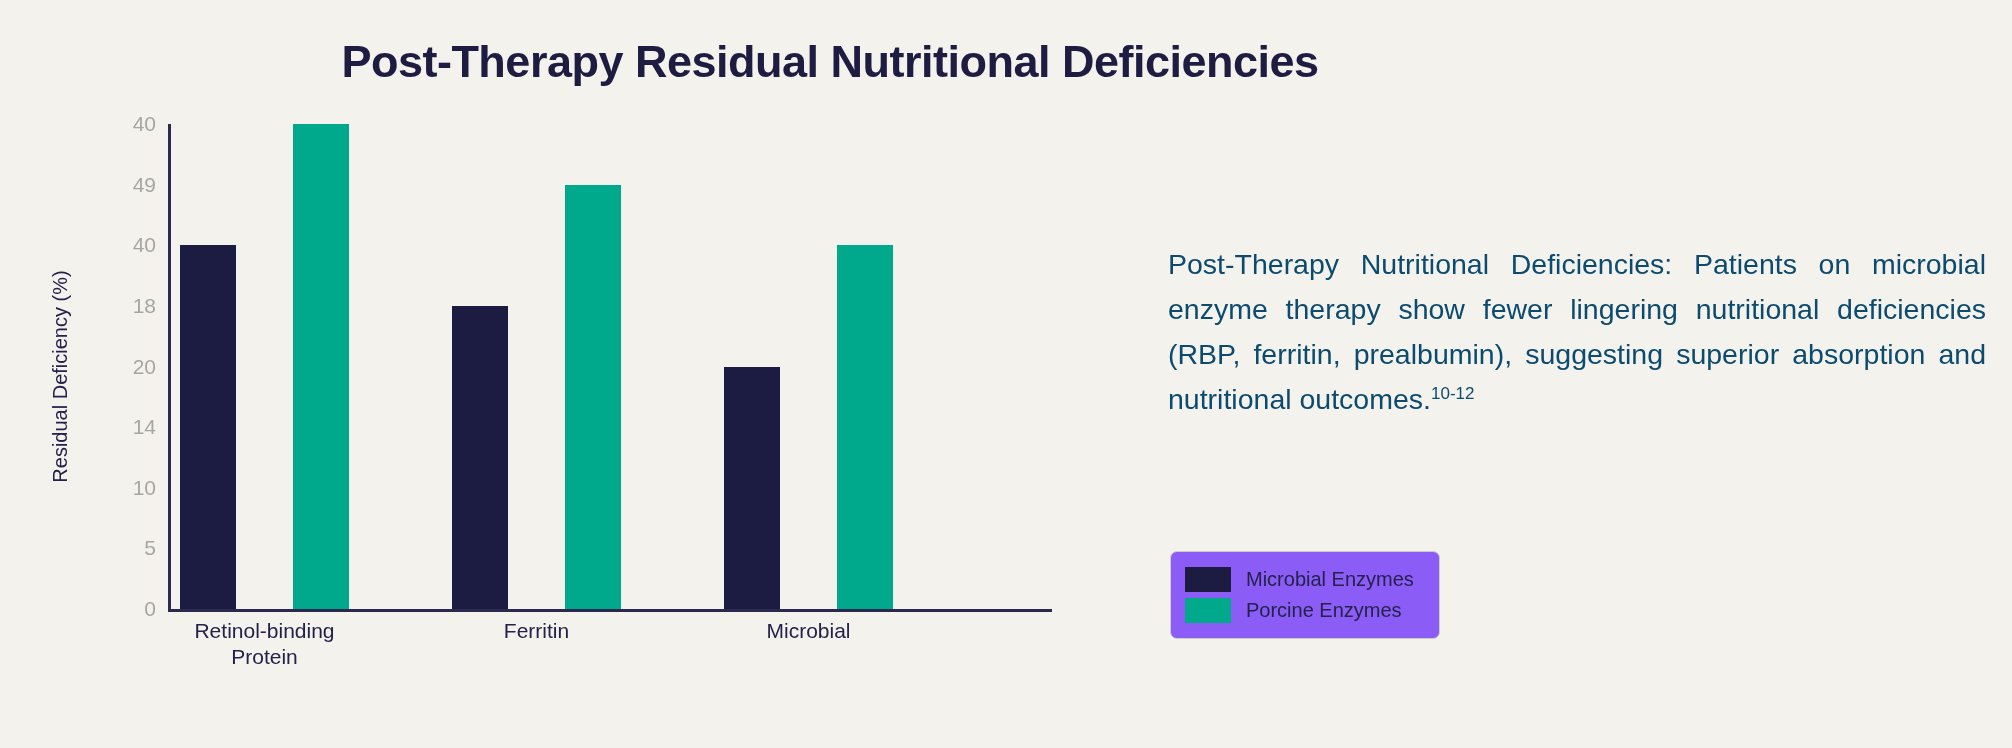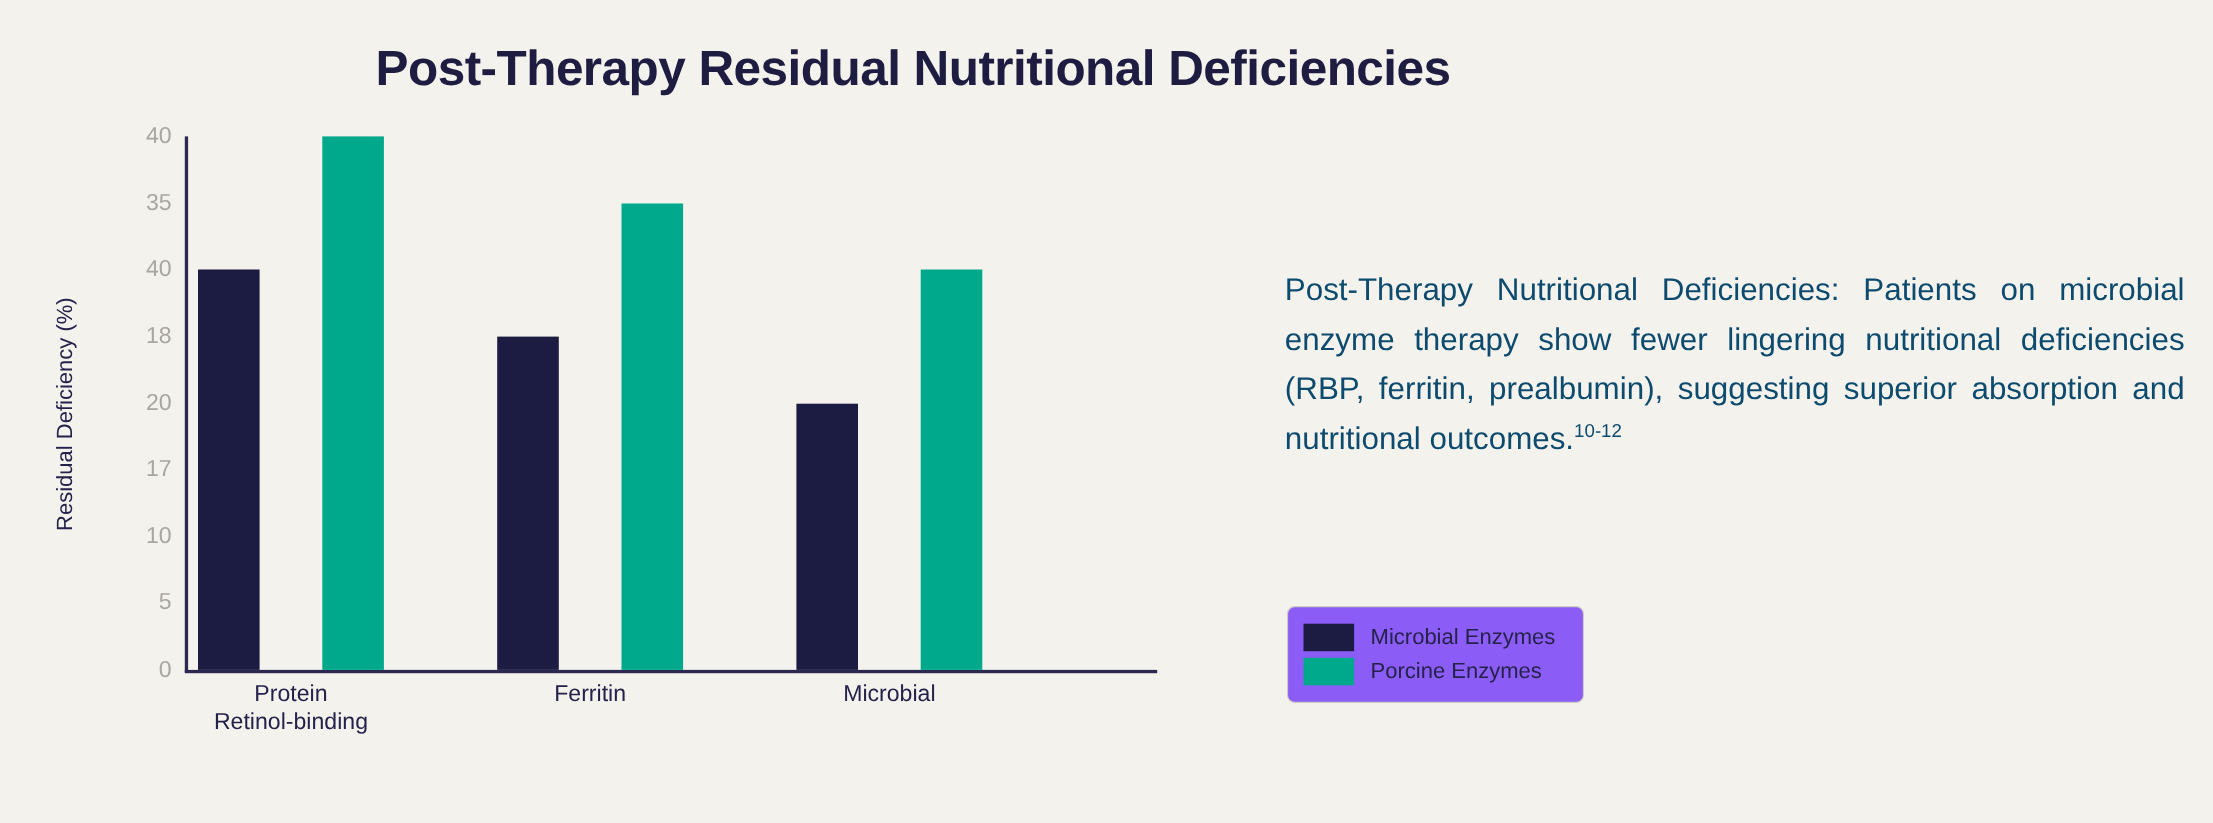--- a/index.html
+++ b/index.html
@@ -176,25 +176,25 @@
   <div id="chart-title">Post-Therapy Residual Nutritional Deficiencies</div>
 
   <div id="chart-figure">
 
     <div id="y-axis-title">Residual Deficiency (%)</div>
 
     <div id="ytick-layer">
         <div class="ytick" style="top: 485px;">0</div>
         <div class="ytick" style="top: 424.375px;">5</div>
         <div class="ytick" style="top: 363.75px;">10</div>
-        <div class="ytick" style="top: 303.125px;">17</div>
+        <div class="ytick" style="top: 303.125px;">14</div>
         <div class="ytick" style="top: 242.5px;">20</div>
         <div class="ytick" style="top: 181.875px;">18</div>
         <div class="ytick" style="top: 121.25px;">40</div>
-        <div class="ytick" style="top: 60.625px;">35</div>
+        <div class="ytick" style="top: 60.625px;">49</div>
         <div class="ytick" style="top: 0px;">40</div>
       </div>
 
     <div class="axis-line-y"></div>
     <div class="axis-line-x"></div>
 
     <div id="plot">
         <div class="bar-group" style="left: 12px; width: 169px;">
           <div class="bar series-0" title="Microbial Enzymes: 30" style="left: 0px; width: 56px; height: 363.75px; background: rgb(28, 27, 66);"></div>
           <div class="bar series-1" title="Porcine Enzymes: 40" style="left: 113px; width: 56px; height: 485px; background: rgb(0, 169, 140);"></div>
@@ -205,22 +205,22 @@
         </div>
         <div class="bar-group" style="left: 556px; width: 169px;">
           <div class="bar series-0" title="Microbial Enzymes: 20" style="left: 0px; width: 56px; height: 242.5px; background: rgb(28, 27, 66);"></div>
           <div class="bar series-1" title="Porcine Enzymes: 30" style="left: 113px; width: 56px; height: 363.75px; background: rgb(0, 169, 140);"></div>
         </div>
       </div>
 
     <div id="cat-label-layer"></div>
 
   <div class="cat-label" style="left: 100px; width: 289px;">
+        <div>Retinol-binding</div>
         <div>Protein</div>
-        <div>Retinol-binding</div>
       </div>
       <div class="cat-label" style="left: 372px; width: 289px;">
         <div>Ferritin</div>
       </div>
       <div class="cat-label" style="left: 644px; width: 289px;">
         <div>Microbial</div>
       </div>
     </div>
 
   <div id="right-panel">

